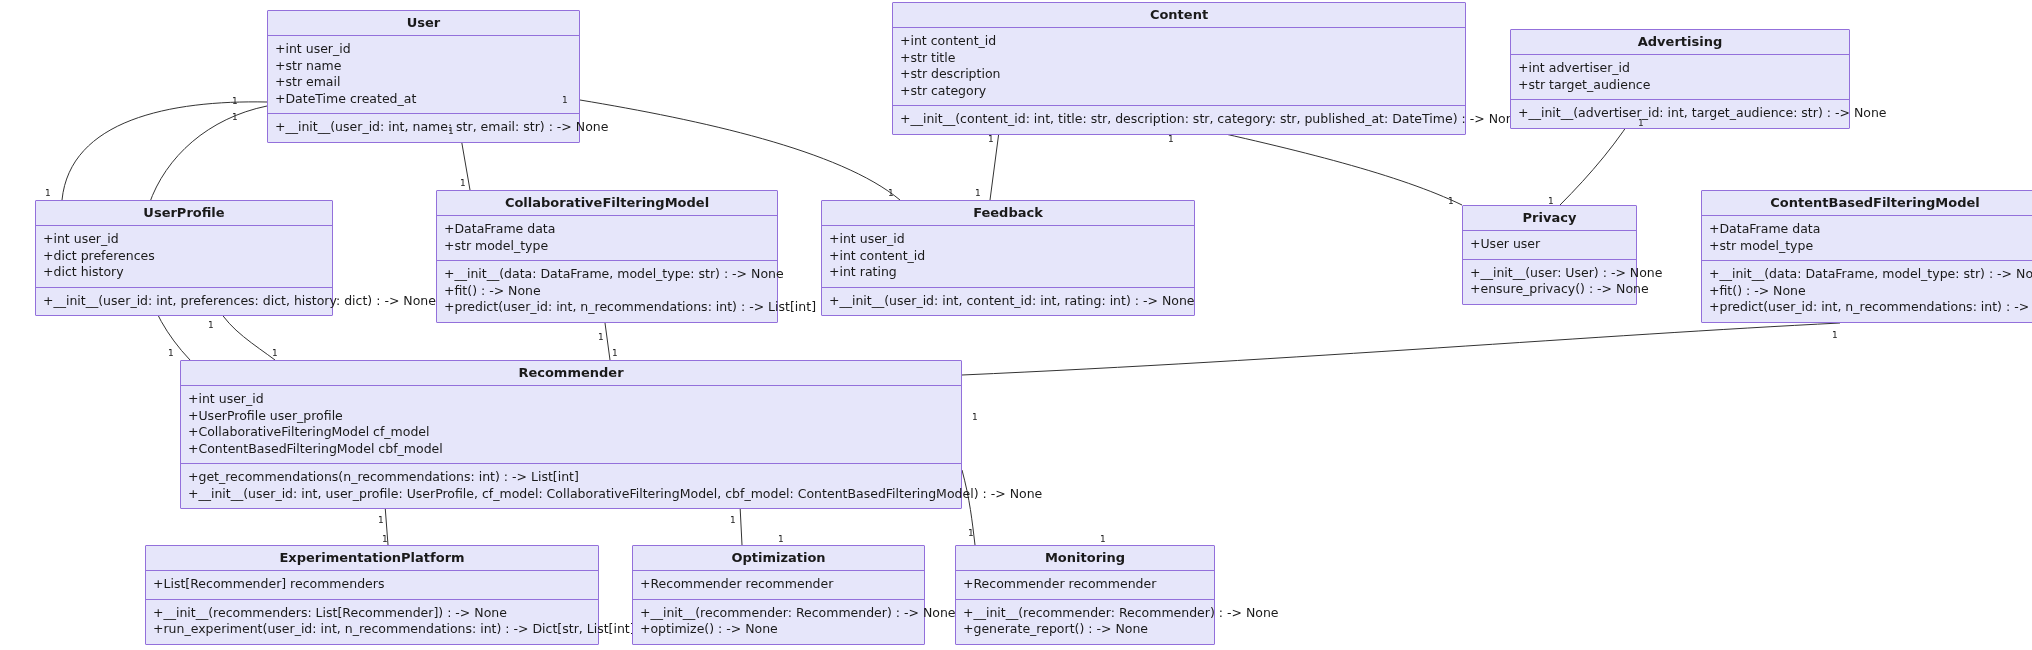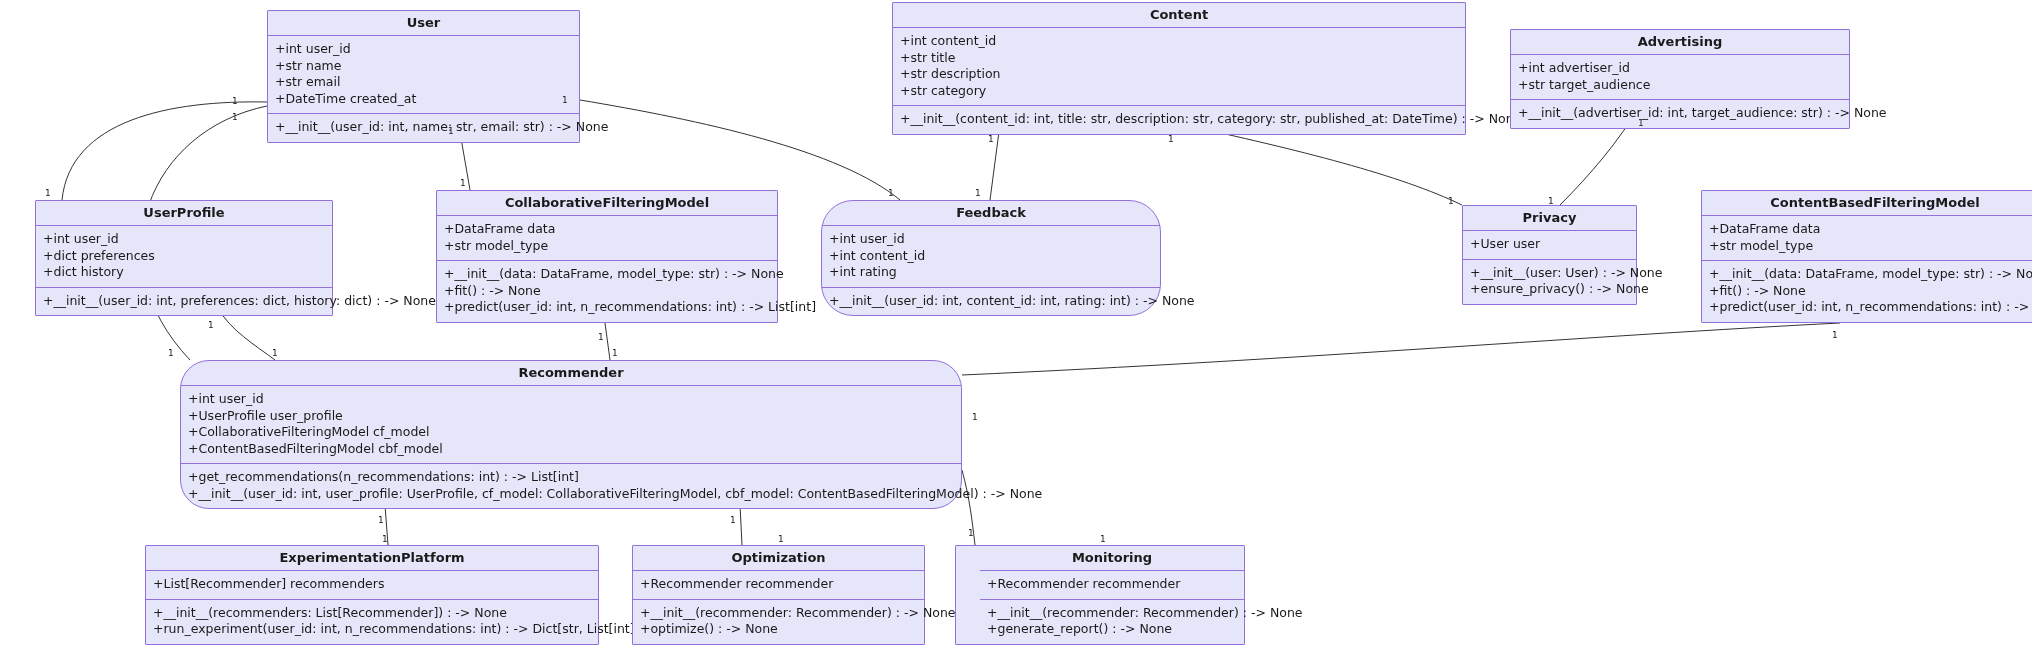--- a/index.html
+++ b/index.html
@@ -160,21 +160,21 @@
       <div class="uml-attrs">
         <div class="uml-row">+DataFrame data</div>
         <div class="uml-row">+str model_type</div>
       </div>
       <div class="uml-methods">
         <div class="uml-row">+__init__(data: DataFrame, model_type: str) : -&gt; None</div>
         <div class="uml-row">+fit() : -&gt; None</div>
         <div class="uml-row">+predict(user_id: int, n_recommendations: int) : -&gt; List[int]</div>
       </div>
     </div>
-    <div class="uml-class" style="left: 821px; top: 200px; width: 340px; border-radius: 32px;">
+    <div class="uml-class" style="left: 821px; top: 200px; width: 374px;">
       <div class="uml-title">Feedback</div>
       <div class="uml-attrs">
         <div class="uml-row">+int user_id</div>
         <div class="uml-row">+int content_id</div>
         <div class="uml-row">+int rating</div>
       </div>
       <div class="uml-methods">
         <div class="uml-row">+__init__(user_id: int, content_id: int, rating: int) : -&gt; None</div>
       </div>
     </div>
@@ -193,21 +193,21 @@
       <div class="uml-attrs">
         <div class="uml-row">+DataFrame data</div>
         <div class="uml-row">+str model_type</div>
       </div>
       <div class="uml-methods">
         <div class="uml-row">+__init__(data: DataFrame, model_type: str) : -&gt; None</div>
         <div class="uml-row">+fit() : -&gt; None</div>
         <div class="uml-row">+predict(user_id: int, n_recommendations: int) : -&gt; List[int]</div>
       </div>
     </div>
-    <div class="uml-class" style="left: 180px; top: 360px; width: 782px; border-radius: 29px;">
+    <div class="uml-class" style="left: 180px; top: 360px; width: 782px;">
       <div class="uml-title">Recommender</div>
       <div class="uml-attrs">
         <div class="uml-row">+int user_id</div>
         <div class="uml-row">+UserProfile user_profile</div>
         <div class="uml-row">+CollaborativeFilteringModel cf_model</div>
         <div class="uml-row">+ContentBasedFilteringModel cbf_model</div>
       </div>
       <div class="uml-methods">
         <div class="uml-row">+get_recommendations(n_recommendations: int) : -&gt; List[int]</div>
         <div class="uml-row">+__init__(user_id: int, user_profile: UserProfile, cf_model: CollaborativeFilteringModel, cbf_model: ContentBasedFilteringModel) : -&gt; None</div>
@@ -226,21 +226,21 @@
     <div class="uml-class" style="left: 632px; top: 545px; width: 293px;">
       <div class="uml-title">Optimization</div>
       <div class="uml-attrs">
         <div class="uml-row">+Recommender recommender</div>
       </div>
       <div class="uml-methods">
         <div class="uml-row">+__init__(recommender: Recommender) : -&gt; None</div>
         <div class="uml-row">+optimize() : -&gt; None</div>
       </div>
     </div>
-    <div class="uml-class" style="left: 955px; top: 545px; width: 290px; padding-left: 24px;">
+    <div class="uml-class" style="left: 955px; top: 545px; width: 260px;">
       <div class="uml-title">Monitoring</div>
       <div class="uml-attrs">
         <div class="uml-row">+Recommender recommender</div>
       </div>
       <div class="uml-methods">
         <div class="uml-row">+__init__(recommender: Recommender) : -&gt; None</div>
         <div class="uml-row">+generate_report() : -&gt; None</div>
       </div>
     </div>
   </div>

